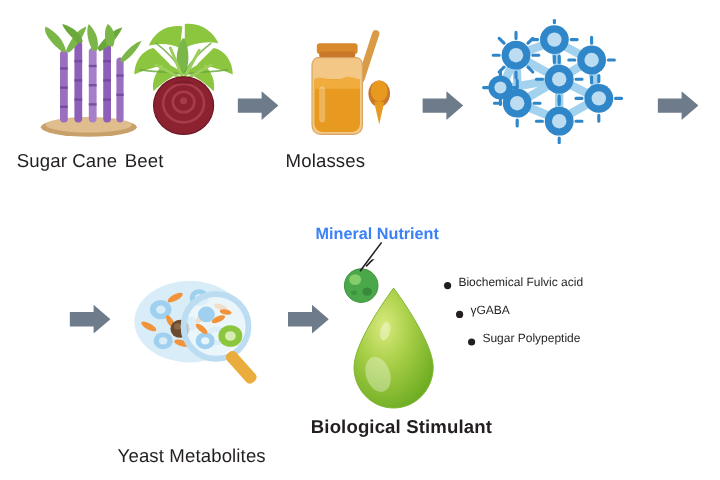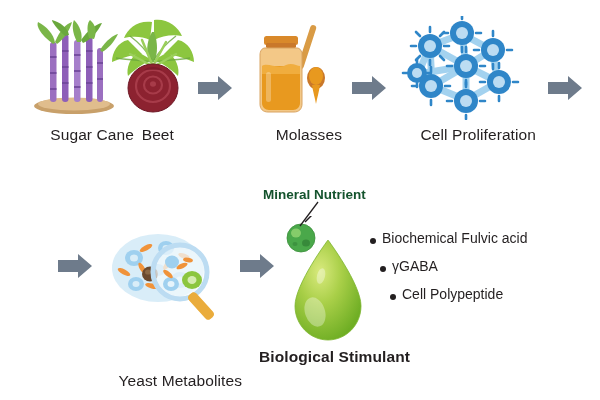--- a/index.html
+++ b/index.html
@@ -20,64 +20,64 @@
     left: 0;
     top: 0;
     width: 600px;
     height: 400px;
   }
   .node {
     position: absolute;
   }
   .caption {
     position: absolute;
-    text-align: right;
+    text-align: left;
     font-size: 15.5px;
     font-weight: 400;
     color: #231f20;
     white-space: nowrap;
     letter-spacing: 0.1px;
   }
   .caption.bold {
     font-weight: 700;
   }
   .arrow svg {
     display: block;
   }
   .bullet-list {
     position: absolute;
     left: 370px;
     top: 230px;
     width: 210px;
   }
   .bullet-item {
     display: flex;
-    align-items: center;
-    font-size: 14px;
+    align-items: flex-start;
+    font-size: 10px;
     line-height: 1.15;
     margin-bottom: 12px;
     color: #231f20;
     white-space: nowrap;
   }
   .bullet-dot {
     width: 6px;
     height: 6px;
     border-radius: 50%;
     background: #231f20;
     margin-right: 6px;
     margin-top: 5px;
     flex: 0 0 auto;
   }
   .mineral-label {
     position: absolute;
     left: 263px;
     top: 187px;
     font-size: 13.5px;
     font-weight: 700;
-    color: #14532d;
+    color: #3b82f6;
     white-space: nowrap;
     text-align: right;
   }
 </style>
 </head>
 <body>
 
 <div class="stage">
 
   <div class="node" style="left:28px; top:20px; width:92px; height:95px;">
@@ -238,21 +238,20 @@
           <path d="M99 52 L99 47 M113 66 L118 66 M99 80 L99 85 M85 66 L80 66"></path>
           <path d="M66 71 L66 66 M80 85 L85 85 M66 99 L66 103 M52 85 L47 85"></path>
           <path d="M31 56 L31 51 M45 70 L50 70 M31 84 L31 89 M17 70 L12 70"></path>
           <path d="M66 36 L66 31 M80 50 L85 50 M66 64 L66 69 M52 50 L47 50"></path>
           <path d="M17 47 L17 43 M27 57 L31 57 M17 67 L17 71 M7 57 L3 57"></path>
         </g>
       </g>
     </svg>
   </div>
 
-  <div class="caption" style="left:392px; top:126px; width:144px;">Cell Proliferation</div>
 
   <div class="node arrow" style="left:548px; top:76px;">
     <svg width="34" height="24" viewBox="0 0 34 24">
       <path d="M0 6 L20 6 L20 0 L34 12 L20 24 L20 18 L0 18 Z" fill="#6e7b8b"></path>
     </svg>
   </div>
 
   <div class="node arrow" style="left:58px; top:254px;">
     <svg width="34" height="24" viewBox="0 0 34 24">
       <path d="M0 6 L20 6 L20 0 L34 12 L20 24 L20 18 L0 18 Z" fill="#6e7b8b"></path>
@@ -351,17 +350,17 @@
     <div class="bullet-item">
       <span class="bullet-dot"></span>
       <span>Biochemical Fulvic acid</span>
     </div>
     <div class="bullet-item" style="margin-left:10px;">
       <span class="bullet-dot"></span>
       <span>γGABA</span>
     </div>
     <div class="bullet-item" style="margin-left:20px;">
       <span class="bullet-dot"></span>
-      <span>Cell Polypeptide</span>
+      <span>Sugar Polypeptide</span>
     </div>
   </div>
 
 </div>
 
 </body></html>

